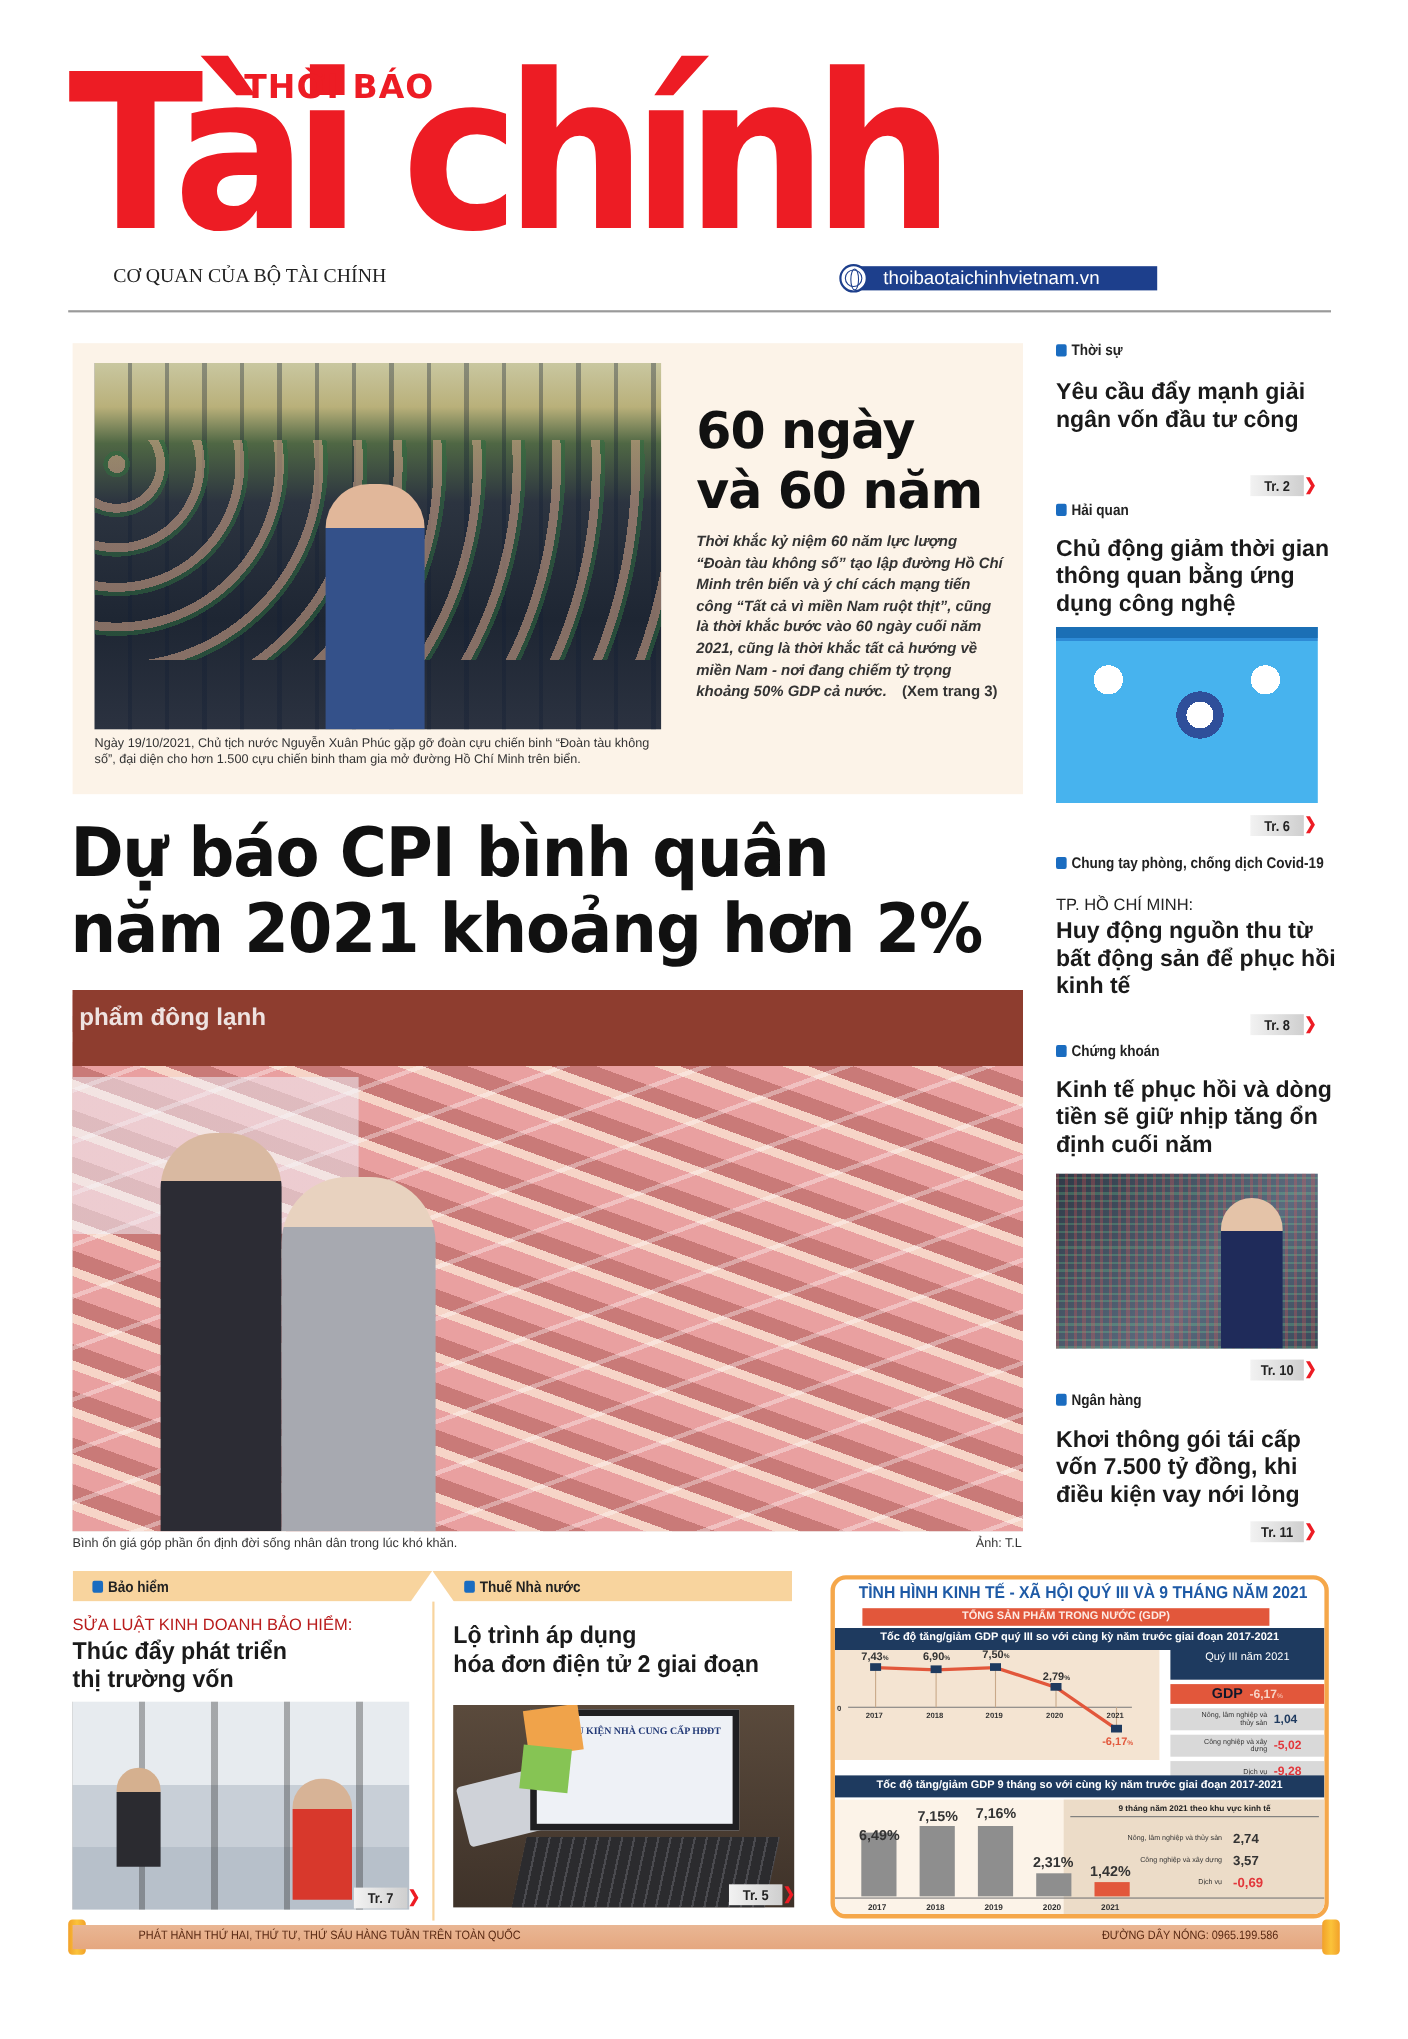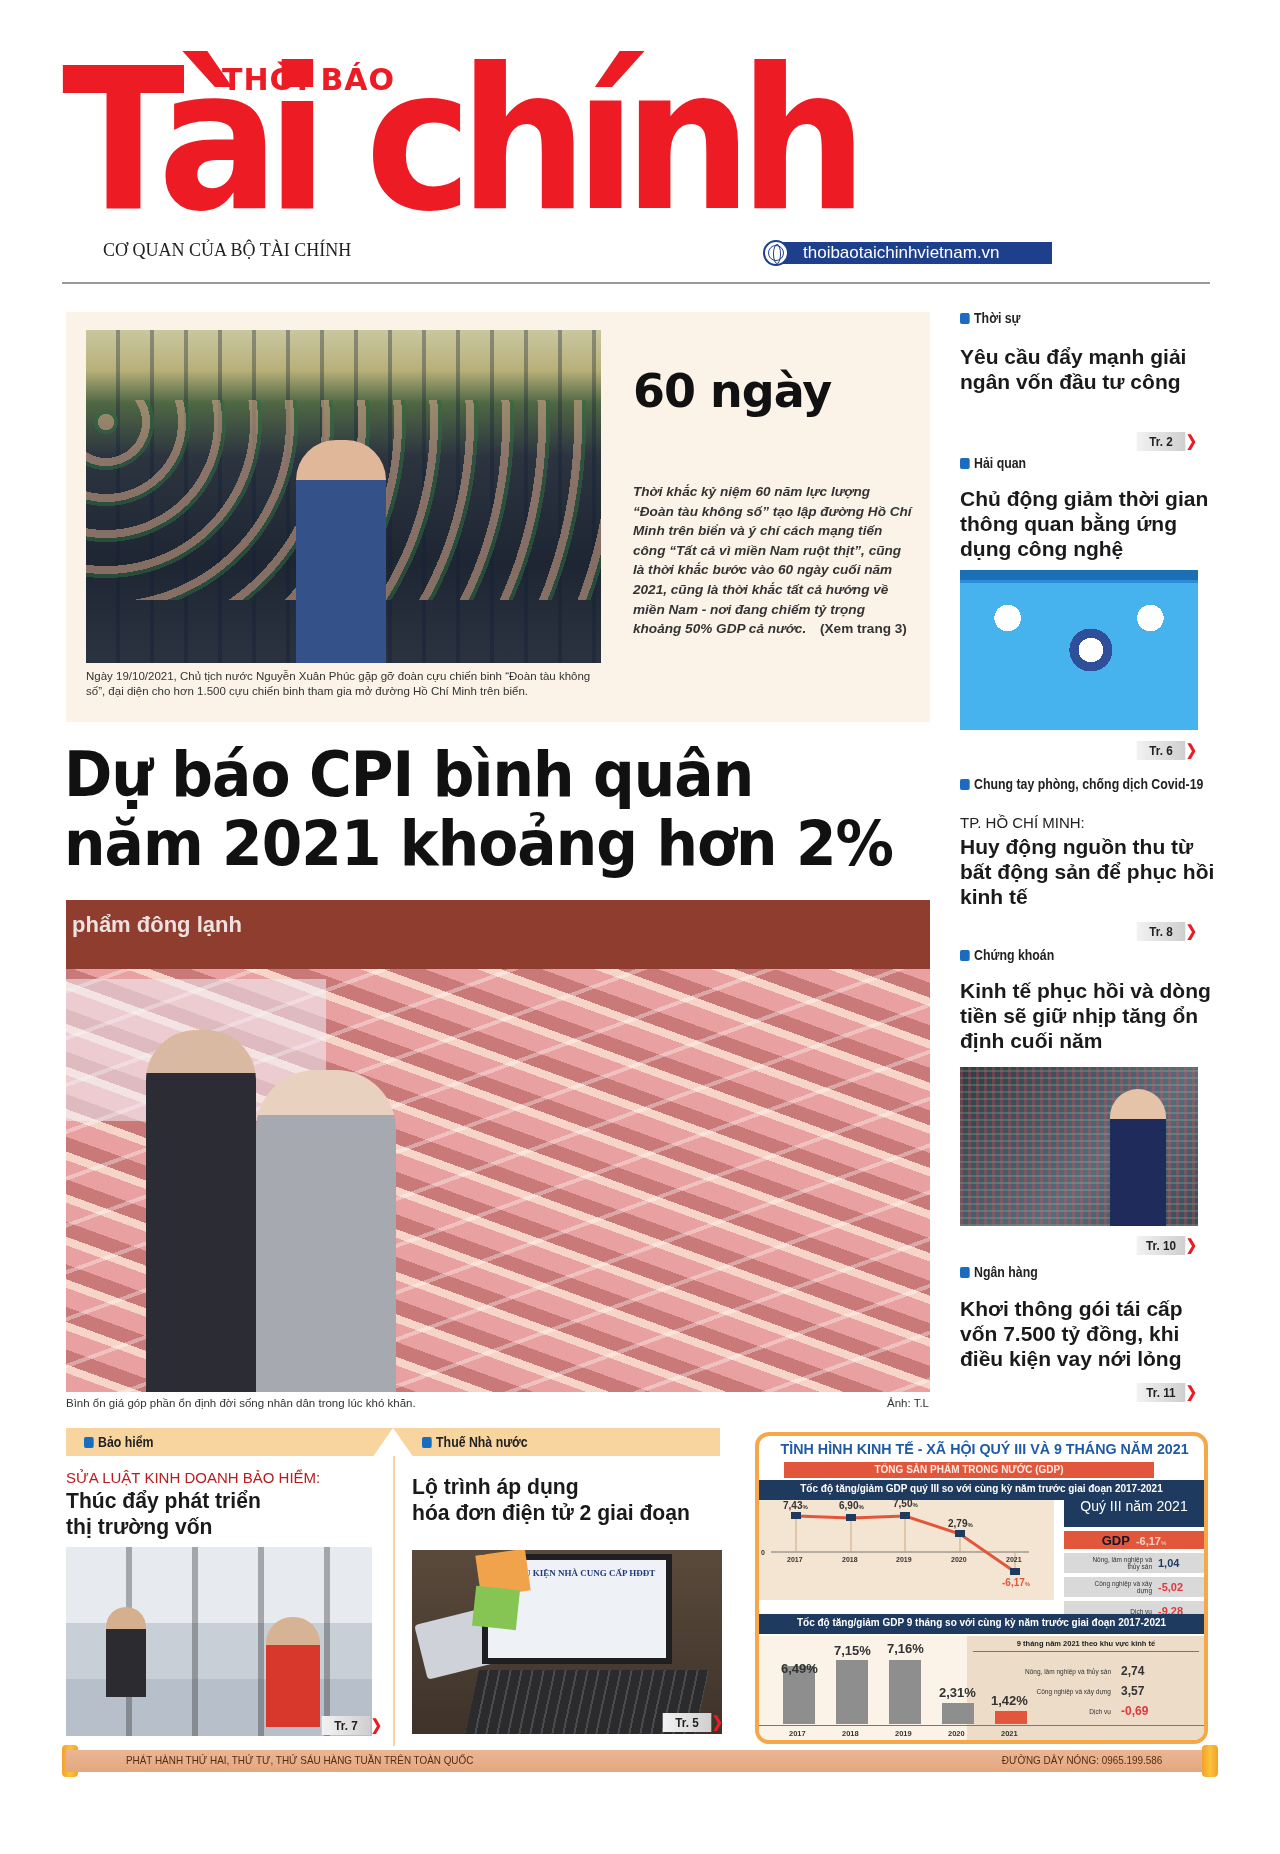--- a/index.html
+++ b/index.html
@@ -101,21 +101,21 @@
   .photo-laptop .calc { position: absolute; left: 8px; top: 66px; width: 70px; height: 56px; background: #cfd2d8; border-radius: 4px; transform: rotate(-14deg); }
 
   
   .info { position: absolute; left: 755px; top: 1432px; width: 453px; height: 312px; border: 4px solid #f5a74a; border-radius: 14px; background: #fff; overflow: hidden; }
   .info-title { position: absolute; left: 4px; top: 4px; width: 440px; text-align: center; font-weight: bold; font-size: 15.5px; color: #1e5aa6; white-space: nowrap; transform: scaleX(0.92); }
   .info-sub { position: absolute; left: 25px; top: 26px; width: 370px; height: 16px; background: #e2573b; color: #fde9e2; font-size: 10px; font-weight: bold; line-height: 16px; text-align: center; }
   .info-bar { position: absolute; left: 0; width: 445px; height: 20px; background: #1e3a5f; color: #fff; font-size: 10px; font-weight: bold; line-height: 18px; text-align: center; white-space: nowrap; }
   .line-area { position: absolute; left: 0; top: 64px; width: 295px; height: 100px; background: #f4e4d2; }
   .line-area svg { position: absolute; left: 0; top: 0; }
   .q3 { position: absolute; left: 305px; top: 64px; width: 140px; }
-  .q3-head { height: 27px; background: #1e3a5f; color: #fff; font-size: 14px; line-height: 13px; text-align: center; }
+  .q3-head { height: 27px; background: #1e3a5f; color: #fff; font-size: 10px; line-height: 13px; text-align: center; }
   .q3-gdp { margin-top: 4px; height: 18px; background: #e2573b; font-weight: bold; line-height: 18px; text-align: center; }
   .q3-gdp .l { color: #0f172a; font-size: 13px; }
   .q3-gdp .v { color: #f8d3c6; font-size: 11px; margin-left: 6px; }
   .q3-row { margin-top: 4px; height: 20px; background: #d9d9d9; display: flex; align-items: center; justify-content: flex-end; padding-right: 6px; }
   .q3-row .l { font-size: 6.5px; line-height: 7px; text-align: right; color: #333; width: 60px; margin-right: 6px; }
   .q3-row .v { font-size: 11px; font-weight: bold; width: 40px; }
   .pct { font-size: 6px; font-weight: normal; }
   .bar-area { position: absolute; left: 0; top: 200px; width: 445px; height: 108px; background: #fcf3e8; }
   .bar-area .right-panel { position: absolute; left: 208px; top: 0; width: 237px; height: 108px; background: #ecdcc8; }
   .bar { position: absolute; bottom: 20px; width: 32px; background: #8e8e8e; }
@@ -152,20 +152,21 @@
 </header>
 
 <section class="feature-box"></section>
 <div class="photo photo-veterans">
   <div class="faces"></div>
   <div class="leader"></div>
 </div>
 <div class="caption-veterans">Ngày 19/10/2021, Chủ tịch nước Nguyễn Xuân Phúc gặp gỡ đoàn cựu chiến binh “Đoàn tàu không số”, đại diện cho hơn 1.500 cựu chiến binh tham gia mở đường Hồ Chí Minh trên biển.</div>
 <h2 class="feature-title">
   <span>60 ngày</span><br>
+  <span>và 60 năm</span>
 </h2>
 <p class="feature-lead">
   <span>Thời khắc kỷ niệm 60 năm lực lượng “Đoàn tàu không số” tạo lập đường Hồ Chí Minh trên biển và ý chí cách mạng tiến công “Tất cả vì miền Nam ruột thịt”, cũng là thời khắc bước vào 60 ngày cuối năm 2021, cũng là thời khắc tất cả hướng về miền Nam - nơi đang chiếm tỷ trọng khoảng 50% GDP cả nước.</span>
   <span class="ref">(Xem trang 3)</span>
 </p>
 
 <h1 class="headline">
   <span>Dự báo CPI bình quân</span><br>
   <span>năm 2021 khoảng hơn 2%</span>
 </h1>

